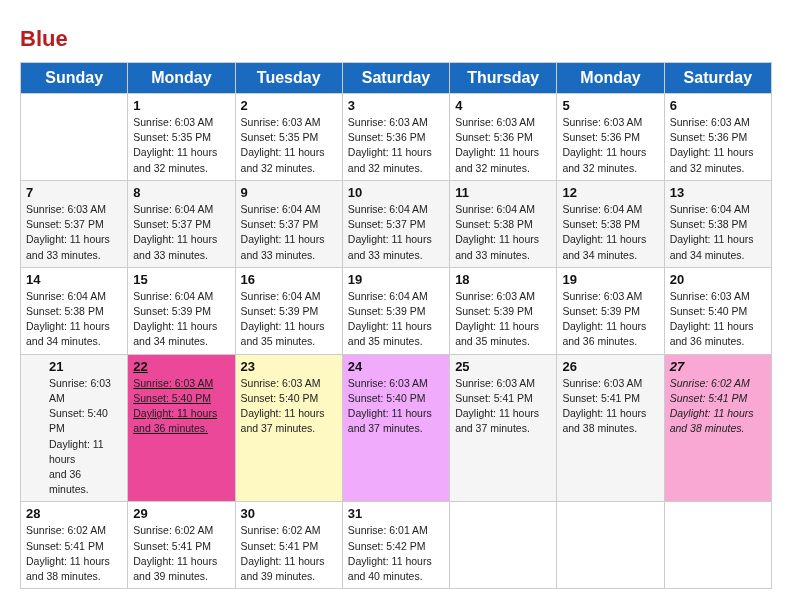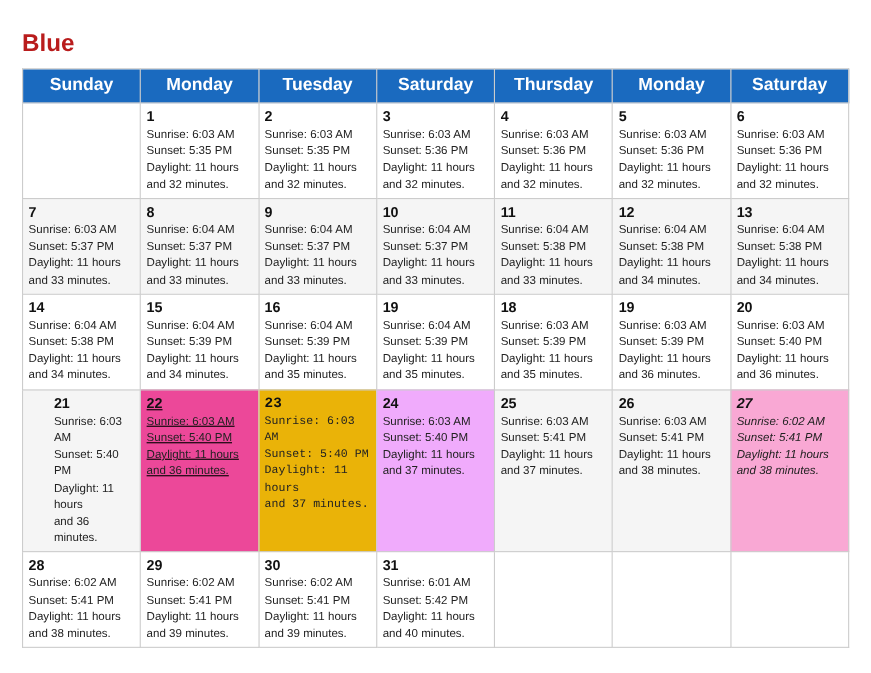--- a/index.html
+++ b/index.html
@@ -204,21 +204,21 @@
       </tr>
       <tr>
         <td style="background: rgb(245, 245, 245); padding-left: 28px;">
           <span class="day-num">21</span>
           <div class="day-info">Sunrise: 6:03 AM<br>Sunset: 5:40 PM<br>Daylight: 11 hours<br>and 36 minutes.</div>
         </td>
         <td style="background: #ec4899; text-decoration: underline;">
           <span class="day-num">22</span>
           <div class="day-info">Sunrise: 6:03 AM<br>Sunset: 5:40 PM<br>Daylight: 11 hours<br>and 36 minutes.</div>
         </td>
-        <td style="background: #eab308; font-family: Liberation Mono, monospace;">
+        <td style="background: #fef9c3;">
           <span class="day-num">23</span>
           <div class="day-info">Sunrise: 6:03 AM<br>Sunset: 5:40 PM<br>Daylight: 11 hours<br>and 37 minutes.</div>
         </td>
         <td style="background: #f0abfc;">
           <span class="day-num">24</span>
           <div class="day-info">Sunrise: 6:03 AM<br>Sunset: 5:40 PM<br>Daylight: 11 hours<br>and 37 minutes.</div>
         </td>
         <td style="background: rgb(245, 245, 245);">
           <span class="day-num">25</span>
           <div class="day-info">Sunrise: 6:03 AM<br>Sunset: 5:41 PM<br>Daylight: 11 hours<br>and 37 minutes.</div>

